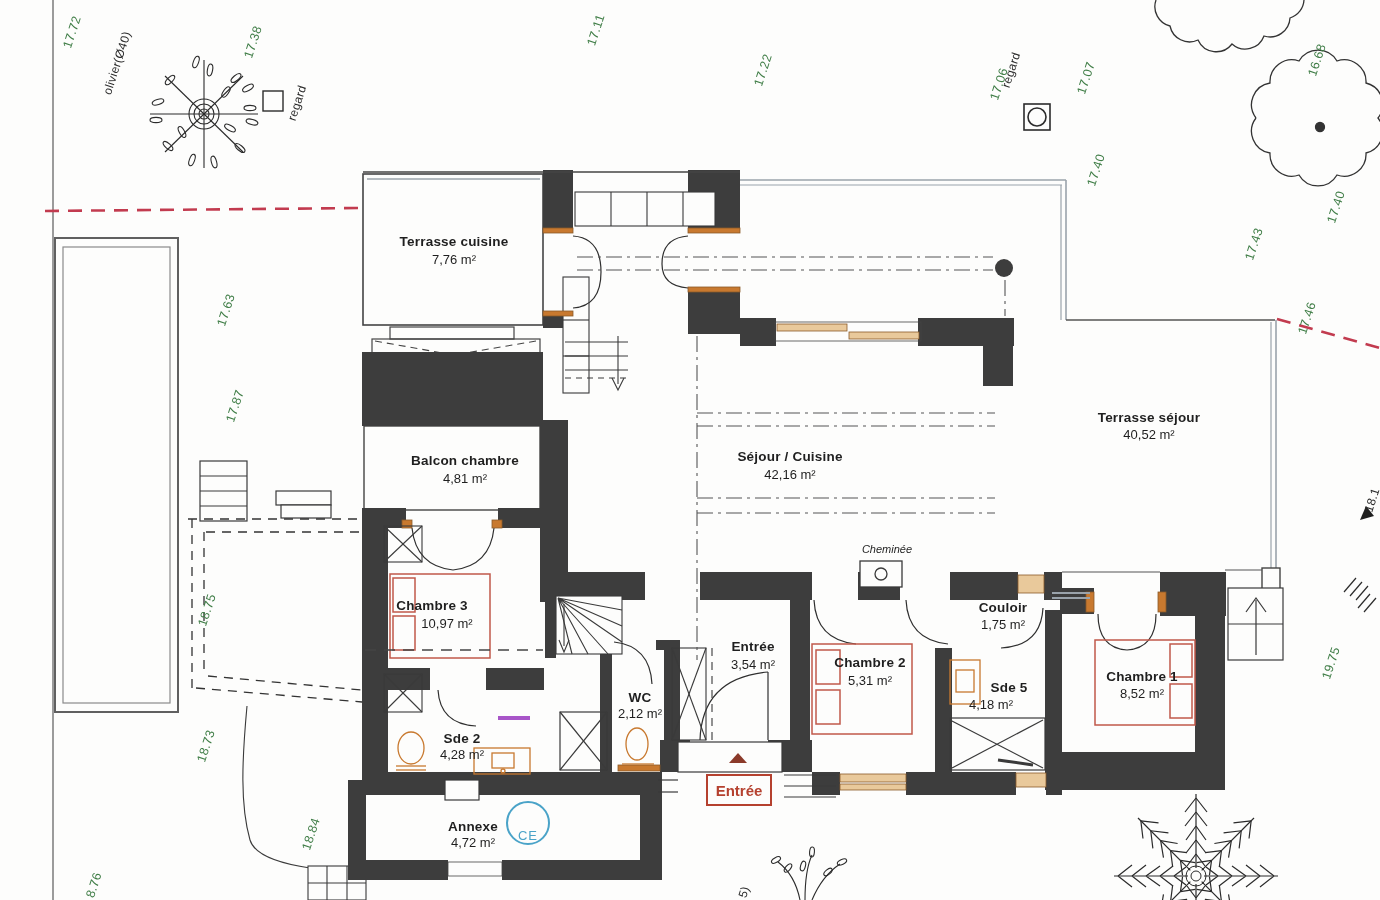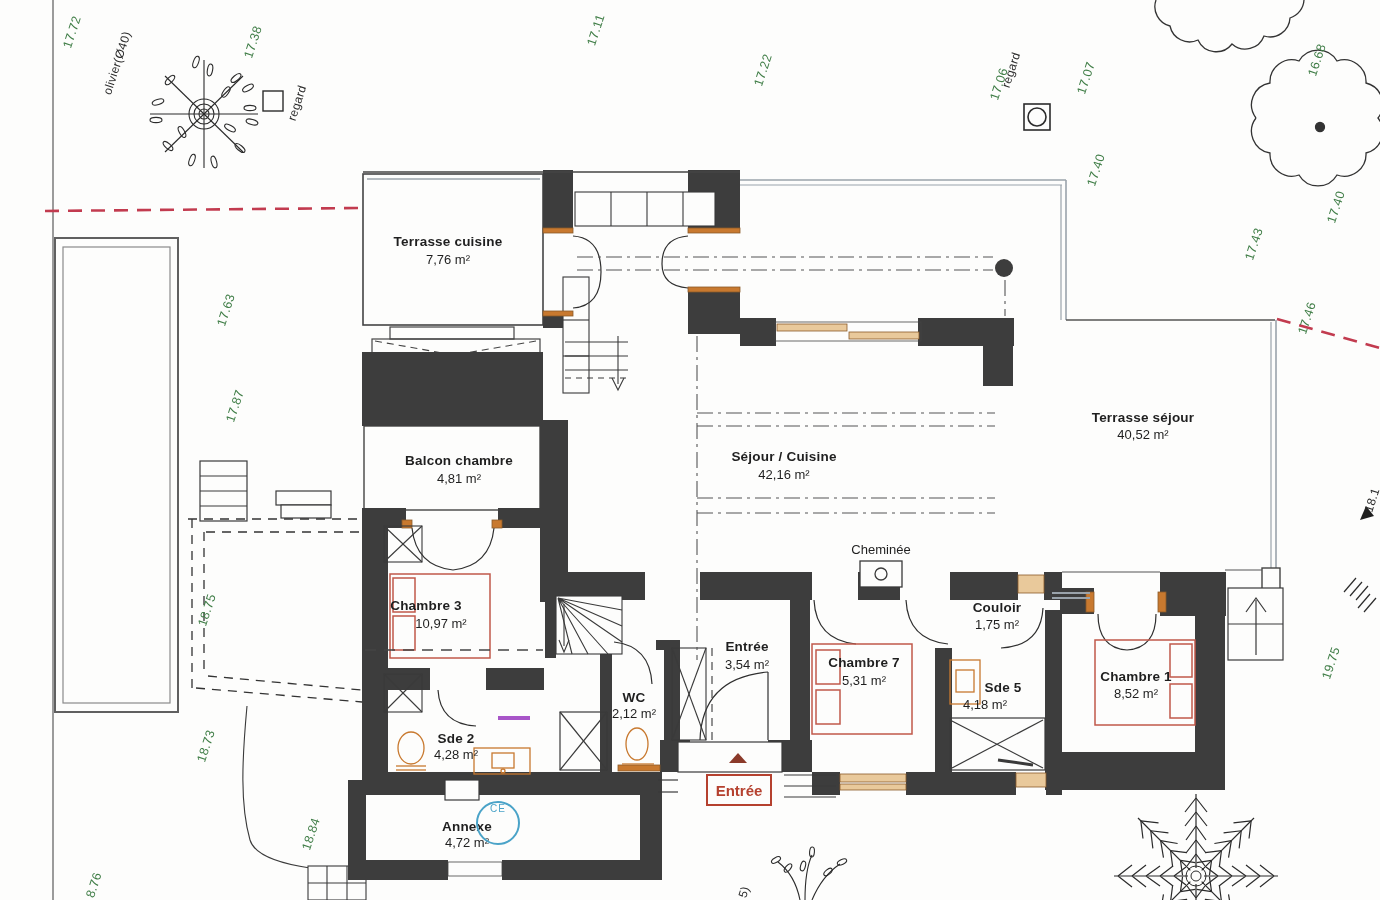--- a/index.html
+++ b/index.html
@@ -1,32 +1,32 @@
 <!DOCTYPE html>
 <html><head>
 <meta charset="utf-8">
 <style>
   html,body{margin:0;padding:0;background:#ffffff;}
   #plan{position:relative;width:1380px;height:900px;background:#fdfdfc;overflow:hidden;
         font-family:"Liberation Sans", sans-serif;}
   #plan svg{position:absolute;left:0;top:0;}
-  .lbl{position:absolute;transform:translate(-50%,-50%);white-space:nowrap;color:#1f1f1f;}
+  .lbl{position:absolute;transform:translate(-50%,-50%);white-space:nowrap;color:#1f1f1f;margin-left:6px;}
   .room-name{font-size:13.5px;font-weight:bold;letter-spacing:.2px;}
   .room-area{font-size:13px;}
-  .small-lbl{font-size:13px;}
+  .small-lbl{font-size:11px;font-style:italic;}
   .elev{position:absolute;color:#3f7d46;font-size:12.5px;letter-spacing:.4px;
         transform:translate(-50%,-50%) rotate(-72deg);white-space:nowrap;}
   .anno{position:absolute;color:#2c2c2c;font-size:12px;letter-spacing:.3px;
         transform:translate(-50%,-50%) rotate(-72deg);white-space:nowrap;}
   .entree-box{position:absolute;left:706px;top:774px;width:62px;height:28px;
         border:2px solid #b5412f;background:#fdfdfc;display:flex;align-items:center;justify-content:center;
         color:#b5412f;font-weight:bold;font-size:15px;}
-  .ce-badge{position:absolute;left:476px;top:801px;width:40px;height:40px;border:2px solid #4aa3c8;
-        border-radius:50%;display:flex;align-items:flex-start;justify-content:center;
-        color:#4aa3c8;font-size:10px;letter-spacing:1px;}
+  .ce-badge{position:absolute;left:506px;top:801px;width:40px;height:40px;border:2px solid #4aa3c8;
+        border-radius:50%;display:flex;align-items:flex-end;justify-content:center;
+        color:#4aa3c8;font-size:13px;letter-spacing:1px;}
 </style>
 </head>
 <body>
 
 <div id="plan">
 
 <svg width="1380" height="900" viewBox="0 0 1380 900">
 
   <g stroke="#5a5a5a" stroke-width="1.2" fill="none">
     <line x1="53" y1="0" x2="53" y2="900"></line>
@@ -388,21 +388,21 @@
 
 <div class="lbl room-name" style="left:747px;top:646px">Entrée</div>
 <div class="lbl room-area" style="left:747px;top:664px">3,54 m²</div>
 
 <div class="lbl room-name" style="left:634px;top:697px">WC</div>
 <div class="lbl room-area" style="left:634px;top:713px">2,12 m²</div>
 
 <div class="lbl room-name" style="left:456px;top:738px">Sde 2</div>
 <div class="lbl room-area" style="left:456px;top:754px">4,28 m²</div>
 
-<div class="lbl room-name" style="left:864px;top:662px">Chambre 7</div>
+<div class="lbl room-name" style="left:864px;top:662px">Chambre 2</div>
 <div class="lbl room-area" style="left:864px;top:680px">5,31 m²</div>
 
 <div class="lbl room-name" style="left:997px;top:607px">Couloir</div>
 <div class="lbl room-area" style="left:997px;top:624px">1,75 m²</div>
 
 <div class="lbl room-name" style="left:1003px;top:687px">Sde 5</div>
 <div class="lbl room-area" style="left:985px;top:704px">4,18 m²</div>
 
 <div class="lbl room-name" style="left:1136px;top:676px">Chambre 1</div>
 <div class="lbl room-area" style="left:1136px;top:693px">8,52 m²</div>

